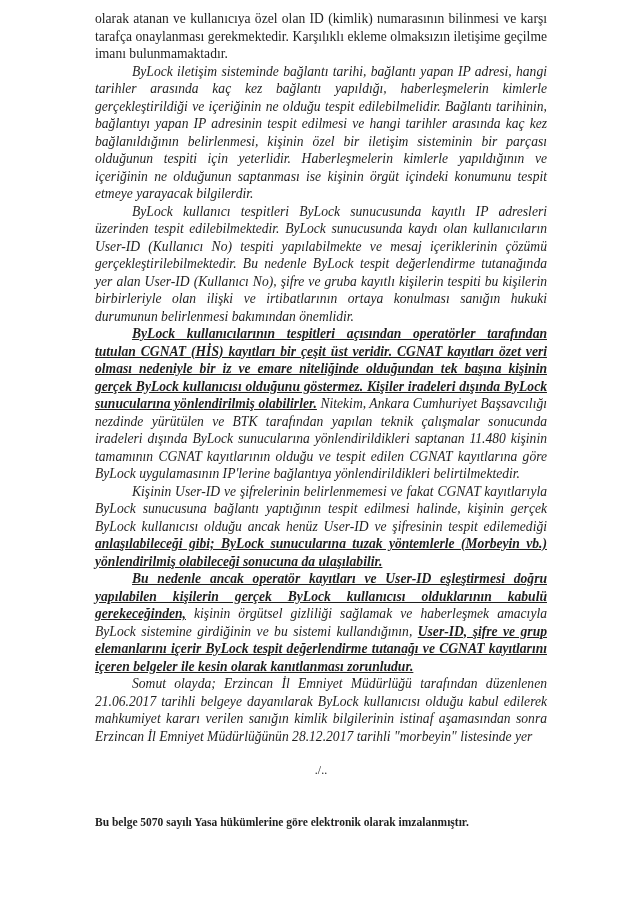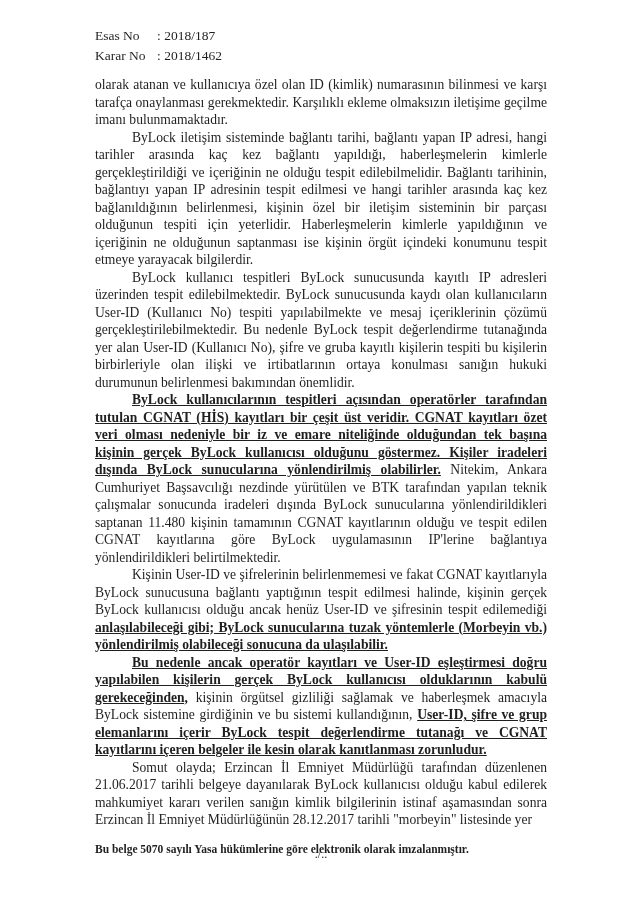--- a/index.html
+++ b/index.html
@@ -33,58 +33,49 @@
     margin: 10px 4px 0 95px;
     text-align: justify;
     font-size: 13.6px;
     line-height: 17.5px;
   }
   .doc-body p.para {
     margin: 0;
   }
   .doc-body p.para.indent {
     text-indent: 37px;
+    font-style: italic;
   }
   .seg-normal {
     font-weight: normal;
     text-decoration: none;
   }
   .seg-bold-underline {
     font-weight: bold;
     text-decoration: underline;
   }
   .page-marker {
     width: 452px;
     margin: 18px 0 0 95px;
     text-align: center;
     font-size: 12px;
   }
   .doc-footer {
     position: absolute;
     left: 95px;
-    top: 843px;
+    top: 816px;
     font-size: 11.5px;
     font-weight: bold;
   }
 </style>
 </head>
 <body>
 
 <div class="page">
 
-  <div class="doc-header">
-    <div class="row">
-      <span class="label">Esas No</span>
-      <span class="value">: 2018/187</span>
-    </div>
-    <div class="row">
-      <span class="label">Karar No</span>
-      <span class="value">: 2018/1462</span>
-    </div>
-  </div>
 
   <div class="doc-body">
       <p class="para"><span class="seg-normal">olarak atanan ve kullanıcıya özel olan ID (kimlik) numarasının bilinmesi ve karşı tarafça onaylanması gerekmektedir. Karşılıklı ekleme olmaksızın iletişime geçilme imanı bulunmamaktadır.</span></p>
       <p class="para indent"><span class="seg-normal">ByLock iletişim sisteminde bağlantı tarihi, bağlantı yapan IP adresi, hangi tarihler arasında kaç kez bağlantı yapıldığı, haberleşmelerin kimlerle gerçekleştirildiği ve içeriğinin ne olduğu tespit edilebilmelidir. Bağlantı tarihinin, bağlantıyı yapan IP adresinin tespit edilmesi ve hangi tarihler arasında kaç kez bağlanıldığının belirlenmesi, kişinin özel bir iletişim sisteminin bir parçası olduğunun tespiti için yeterlidir. Haberleşmelerin kimlerle yapıldığının ve içeriğinin ne olduğunun saptanması ise kişinin örgüt içindeki konumunu tespit etmeye yarayacak bilgilerdir.</span></p>
       <p class="para indent"><span class="seg-normal">ByLock kullanıcı tespitleri ByLock sunucusunda kayıtlı IP adresleri üzerinden tespit edilebilmektedir. ByLock sunucusunda kaydı olan kullanıcıların User-ID (Kullanıcı No) tespiti yapılabilmekte ve mesaj içeriklerinin çözümü gerçekleştirilebilmektedir. Bu nedenle ByLock tespit değerlendirme tutanağında yer alan User-ID (Kullanıcı No), şifre ve gruba kayıtlı kişilerin tespiti bu kişilerin birbirleriyle olan ilişki ve irtibatlarının ortaya konulması sanığın hukuki durumunun belirlenmesi bakımından önemlidir.</span></p>
       <p class="para indent"><span class="seg-bold-underline">ByLock kullanıcılarının tespitleri açısından operatörler tarafından tutulan CGNAT (HİS) kayıtları bir çeşit üst veridir. CGNAT kayıtları özet veri olması nedeniyle bir iz ve emare niteliğinde olduğundan tek başına kişinin gerçek ByLock kullanıcısı olduğunu göstermez. Kişiler iradeleri dışında ByLock sunucularına yönlendirilmiş olabilirler.</span><span class="seg-normal"> Nitekim, Ankara Cumhuriyet Başsavcılığı nezdinde yürütülen ve BTK tarafından yapılan teknik çalışmalar sonucunda iradeleri dışında ByLock sunucularına yönlendirildikleri saptanan 11.480 kişinin tamamının CGNAT kayıtlarının olduğu ve tespit edilen CGNAT kayıtlarına göre ByLock uygulamasının IP'lerine bağlantıya yönlendirildikleri belirtilmektedir.</span></p>
       <p class="para indent"><span class="seg-normal">Kişinin User-ID ve şifrelerinin belirlenmemesi ve fakat CGNAT kayıtlarıyla ByLock sunucusuna bağlantı yaptığının tespit edilmesi halinde,  kişinin gerçek ByLock kullanıcısı olduğu ancak henüz User-ID ve şifresinin tespit edilemediği </span><span class="seg-bold-underline">anlaşılabileceği gibi; ByLock sunucularına tuzak yöntemlerle (Morbeyin vb.) yönlendirilmiş olabileceği sonucuna da ulaşılabilir.</span></p>
       <p class="para indent"><span class="seg-bold-underline">Bu nedenle ancak operatör kayıtları ve User-ID eşleştirmesi doğru yapılabilen kişilerin gerçek ByLock kullanıcısı olduklarının kabulü gerekeceğinden,</span><span class="seg-normal"> kişinin örgütsel gizliliği sağlamak ve haberleşmek amacıyla ByLock sistemine girdiğinin ve bu sistemi kullandığının, </span><span class="seg-bold-underline">User-ID, şifre ve grup elemanlarını içerir ByLock tespit değerlendirme tutanağı ve CGNAT kayıtlarını içeren belgeler ile kesin olarak kanıtlanması zorunludur.</span></p>
       <p class="para indent"><span class="seg-normal">Somut olayda; Erzincan İl Emniyet Müdürlüğü tarafından düzenlenen 21.06.2017 tarihli belgeye dayanılarak ByLock kullanıcısı olduğu kabul edilerek mahkumiyet kararı verilen sanığın kimlik bilgilerinin istinaf aşamasından sonra Erzincan İl Emniyet Müdürlüğünün 28.12.2017 tarihli "morbeyin" listesinde yer</span></p>
     </div>

